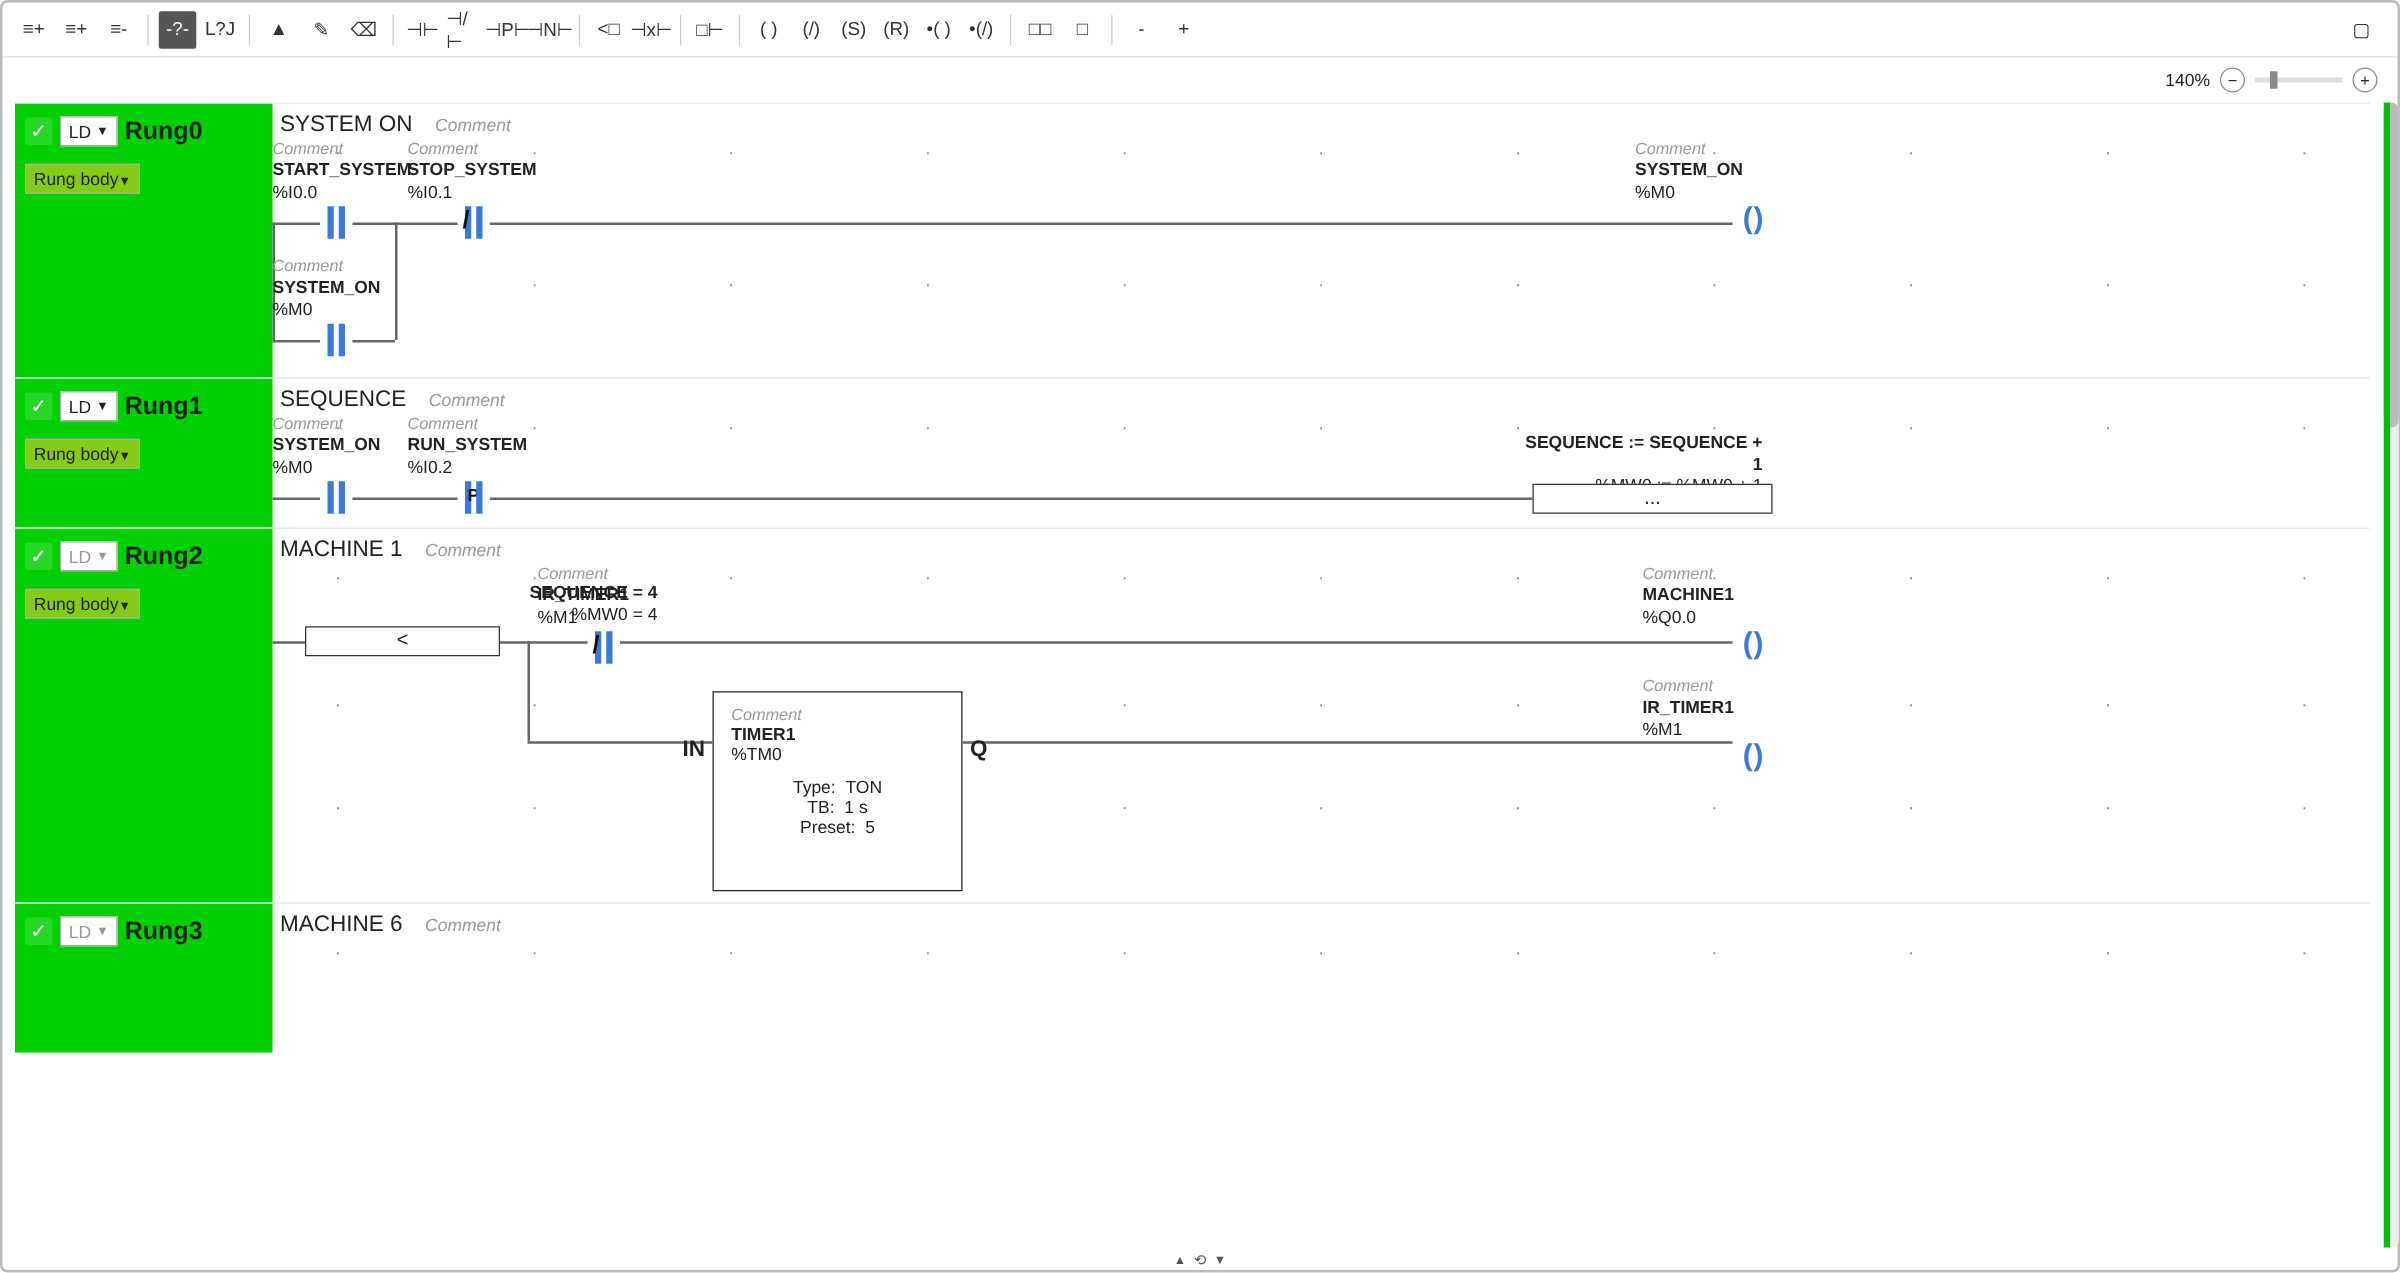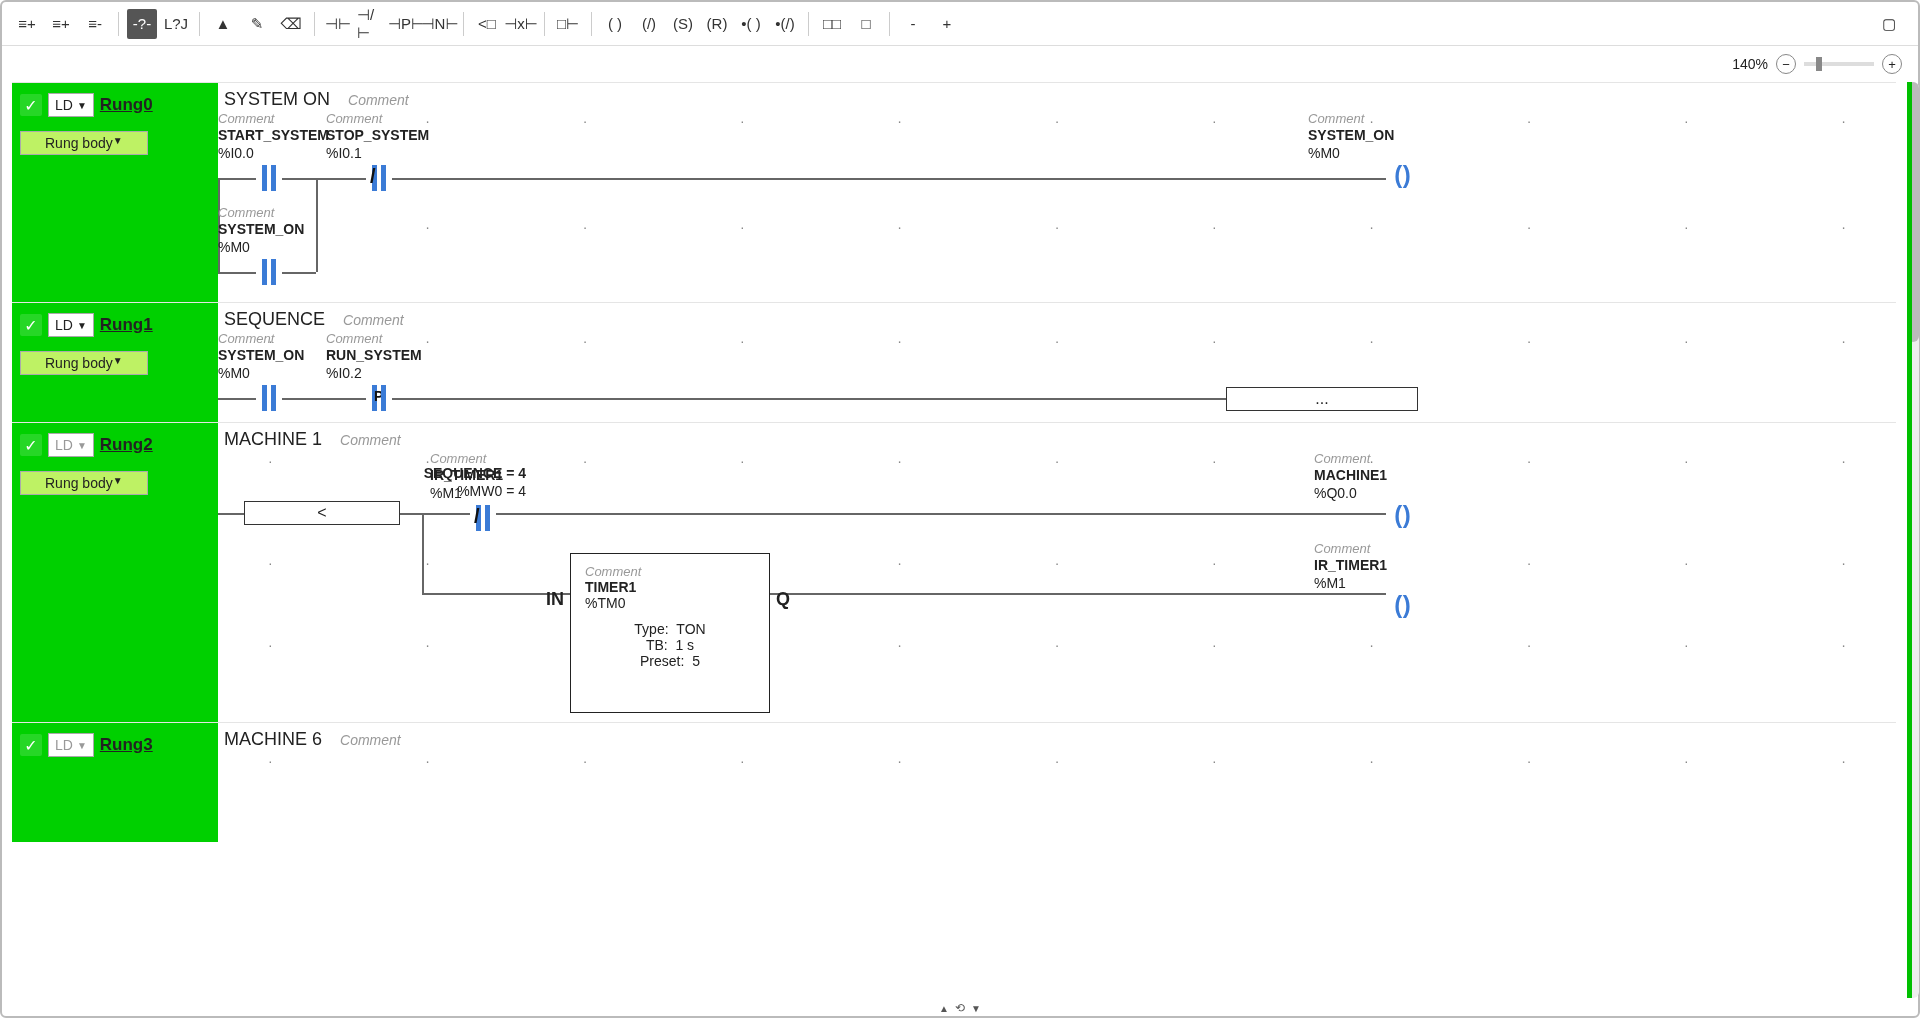--- a/index.html
+++ b/index.html
@@ -20,22 +20,22 @@
 .zoom-handle { width: 6px; height: 14px; background: #888; position: absolute; top: -5px; left: 12px; }
 
 
 .rungs { position: absolute; top: 80px; left: 10px; right: 22px; bottom: 18px; overflow: hidden; }
 .rung { display: flex; border-top: 1px solid #e5e5e5; position: relative; min-height: 120px; }
 .rung-sidebar { width: 206px; min-width: 206px; background: #00d000; padding: 10px 8px; display: flex; flex-direction: column; gap: 14px; }
 .rung-hrow { display: flex; align-items: center; gap: 6px; }
 .rung-chk { width: 22px; height: 22px; background: rgba(255,255,255,.15); color: #fff; display: flex; align-items: center; justify-content: center; font-size: 16px; border-radius: 2px; }
 .ld-sel { background: #fff; border: 1px solid #aaa; padding: 3px 6px; font-size: 14px; display: flex; align-items: center; gap: 4px; }
 .ld-sel.dim { color: #999; }
-.rung-name { font-weight: 700; font-size: 17px; text-decoration: underline; }
-.rung-body-sel { background: #bef264; border: 1px solid #aaa; padding: 3px 24px; font-size: 14px; display: inline-flex; align-items: flex-start; align-self: flex-start; }
+.rung-name { font-weight: 700; font-size: 20px; }
+.rung-body-sel { background: #84cc16; border: 1px solid #aaa; padding: 3px 6px; font-size: 14px; display: inline-flex; align-items: flex-end; align-self: flex-start; }
 
 
 .canvas { flex: 1; position: relative; padding: 6px 0 10px 6px; }
 .title-row { display: flex; align-items: baseline; gap: 18px; padding-left: 0; }
 .title-row .t1 { font-weight: 400; font-size: 18px; }
 .title-row .t2 { color: #999; font-style: italic; font-size: 14px; }
 .el-stack { position: absolute; display: flex; flex-direction: column; line-height: 1.25; }
 .el-comment { color: #999; font-style: italic; font-size: 13px; }
 .el-name { font-weight: 700; font-size: 14px; }
 .el-addr { font-size: 14px; }
@@ -237,20 +237,24 @@
           </div>
           <div class="contact-no" style="left: 38px; top: 82px;"></div>
           <div class="el-stack" style="left: 108px; top: 28px;">
             <span class="el-comment">Comment</span>
             <span class="el-name">RUN_SYSTEM</span>
             <span class="el-addr">%I0.2</span>
           </div>
           <div class="contact-p" style="left: 148px; top: 82px;">
             <span class="p">P</span>
           </div>
+          <div class="el-stack" style="left: 992px; top: 42px; text-align: right; width: 200px;">
+            <span class="el-name">SEQUENCE := SEQUENCE + 1</span>
+            <span class="el-addr">%MW0 := %MW0 + 1</span>
+          </div>
           <div class="op-box" style="left: 1008px; top: 84px; width: 192px; height: 24px;">...</div>
         </div>
       </div>
       <div class="rung" style="height: 300px;">
         <div class="rung-sidebar">
           <div class="rung-hrow">
             <span class="rung-chk">✓</span>
             <span class="ld-sel dim">LD <span style="font-size:10px">▼</span></span>
             <span class="rung-name">Rung2</span>
           </div>

